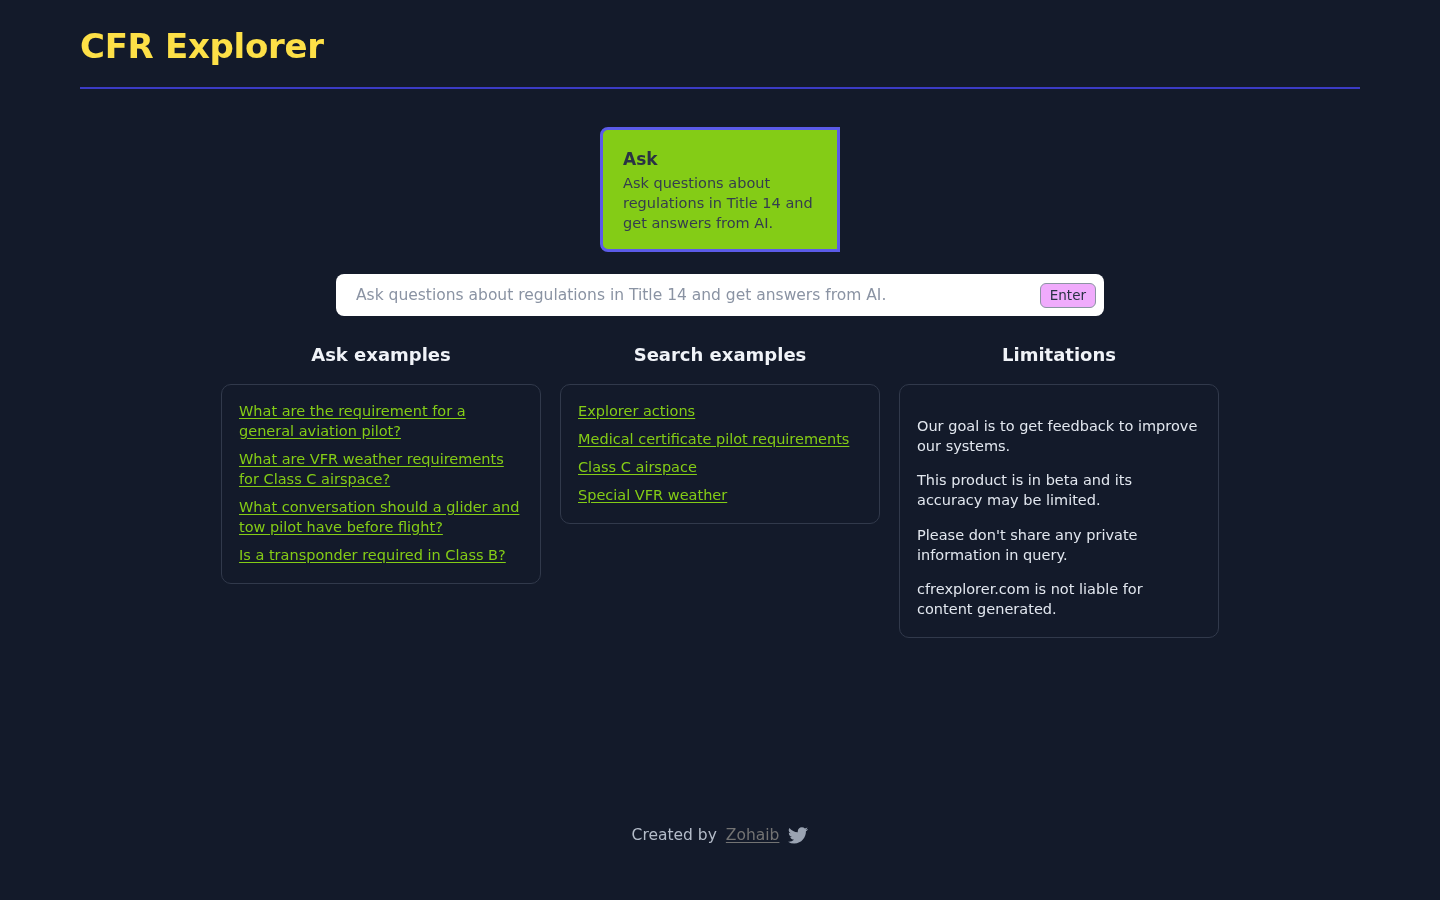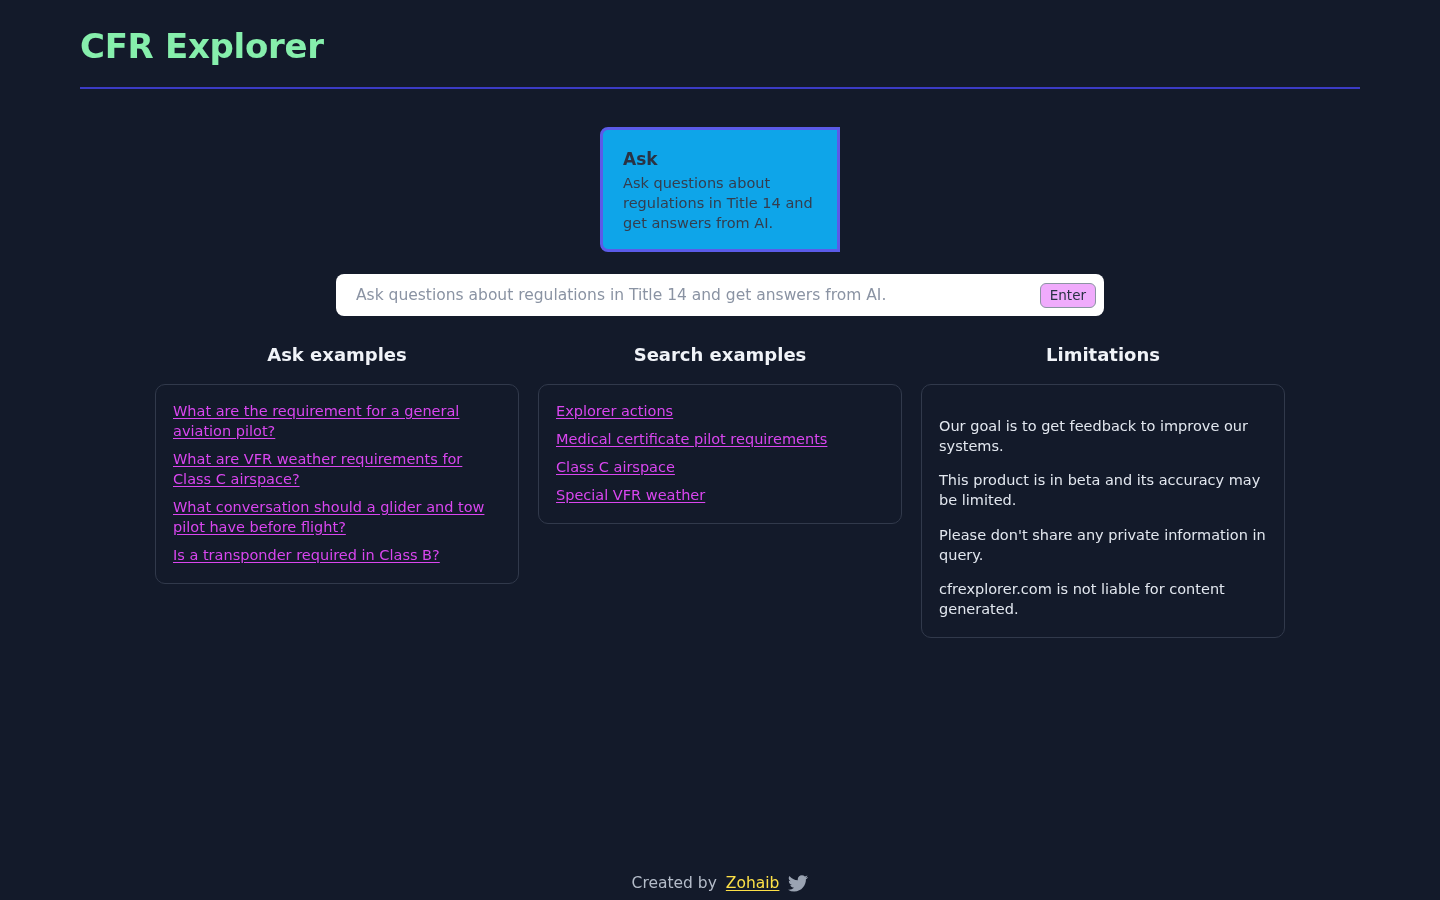--- a/index.html
+++ b/index.html
@@ -19,21 +19,21 @@
   }
 
   
   .page-header {
     padding: 0 80px;
   }
   .page-title {
     font-size: 34px;
     font-weight: 700;
     letter-spacing: -0.3px;
-    color: #86efac;
+    color: #fde047;
     margin: 0;
     padding-top: 24px;
     line-height: 44px;
   }
   .header-rule {
     height: 2px;
     background: #3B3BC4;
     margin-top: 19px;
     width: 1280px;
   }
@@ -42,21 +42,21 @@
   .tabs-wrap {
     display: flex;
     justify-content: center;
     margin-top: 38px;
   }
   .tabs {
     display: flex;
     align-items: stretch;
   }
   .tab {
-    background: #0ea5e9;
+    background: #84cc16;
     padding: 18px 20px 16px 20px;
     width: 240px;
     min-height: 118px;
     cursor: pointer;
   }
   .tab-0 {
     border: 3px solid #5B5BE8;
     border-radius: 8px 0 0 8px;
   }
   .tab-1 {
@@ -120,71 +120,71 @@
   }
 
   
   .columns {
     display: flex;
     justify-content: center;
     gap: 19px;
     margin-top: 28px;
   }
   .column {
-    width: 364px;
+    width: 320px;
   }
   .column-heading {
     text-align: center;
     font-size: 18px;
     font-weight: 700;
     color: #F0F3F8;
     margin: 0 0 18px 0;
     line-height: 22px;
   }
   .card {
     border: 1px solid #31394B;
     border-radius: 10px;
     padding: 16px 17px 18px 17px;
     background: transparent;
   }
   .card-link {
     display: block;
-    color: #d946ef;
+    color: #84cc16;
     font-size: 14.5px;
     line-height: 20px;
     text-decoration: underline;
     text-underline-offset: 2px;
     margin-bottom: 8px;
     cursor: pointer;
   }
   .card-link:last-child { margin-bottom: 0; }
 
   .card-note {
     color: #E2E7EF;
     font-size: 14.5px;
     line-height: 20px;
     margin-bottom: 10px;
   }
   .card-note:last-child { margin-bottom: 0; }
 
   
   .footer {
     position: absolute;
-    top: 874px;
+    top: 826px;
     left: 0;
     width: 1440px;
     display: flex;
     align-items: center;
     justify-content: center;
     gap: 9px;
     font-size: 15.5px;
     color: #B4BCC9;
   }
   .footer-link {
-    color: #fde047;
+    color: #737373;
     text-decoration: underline;
     text-underline-offset: 2px;
     cursor: pointer;
   }
   .twitter-icon {
     display: inline-flex;
     align-items: center;
     cursor: pointer;
   }
 </style>

